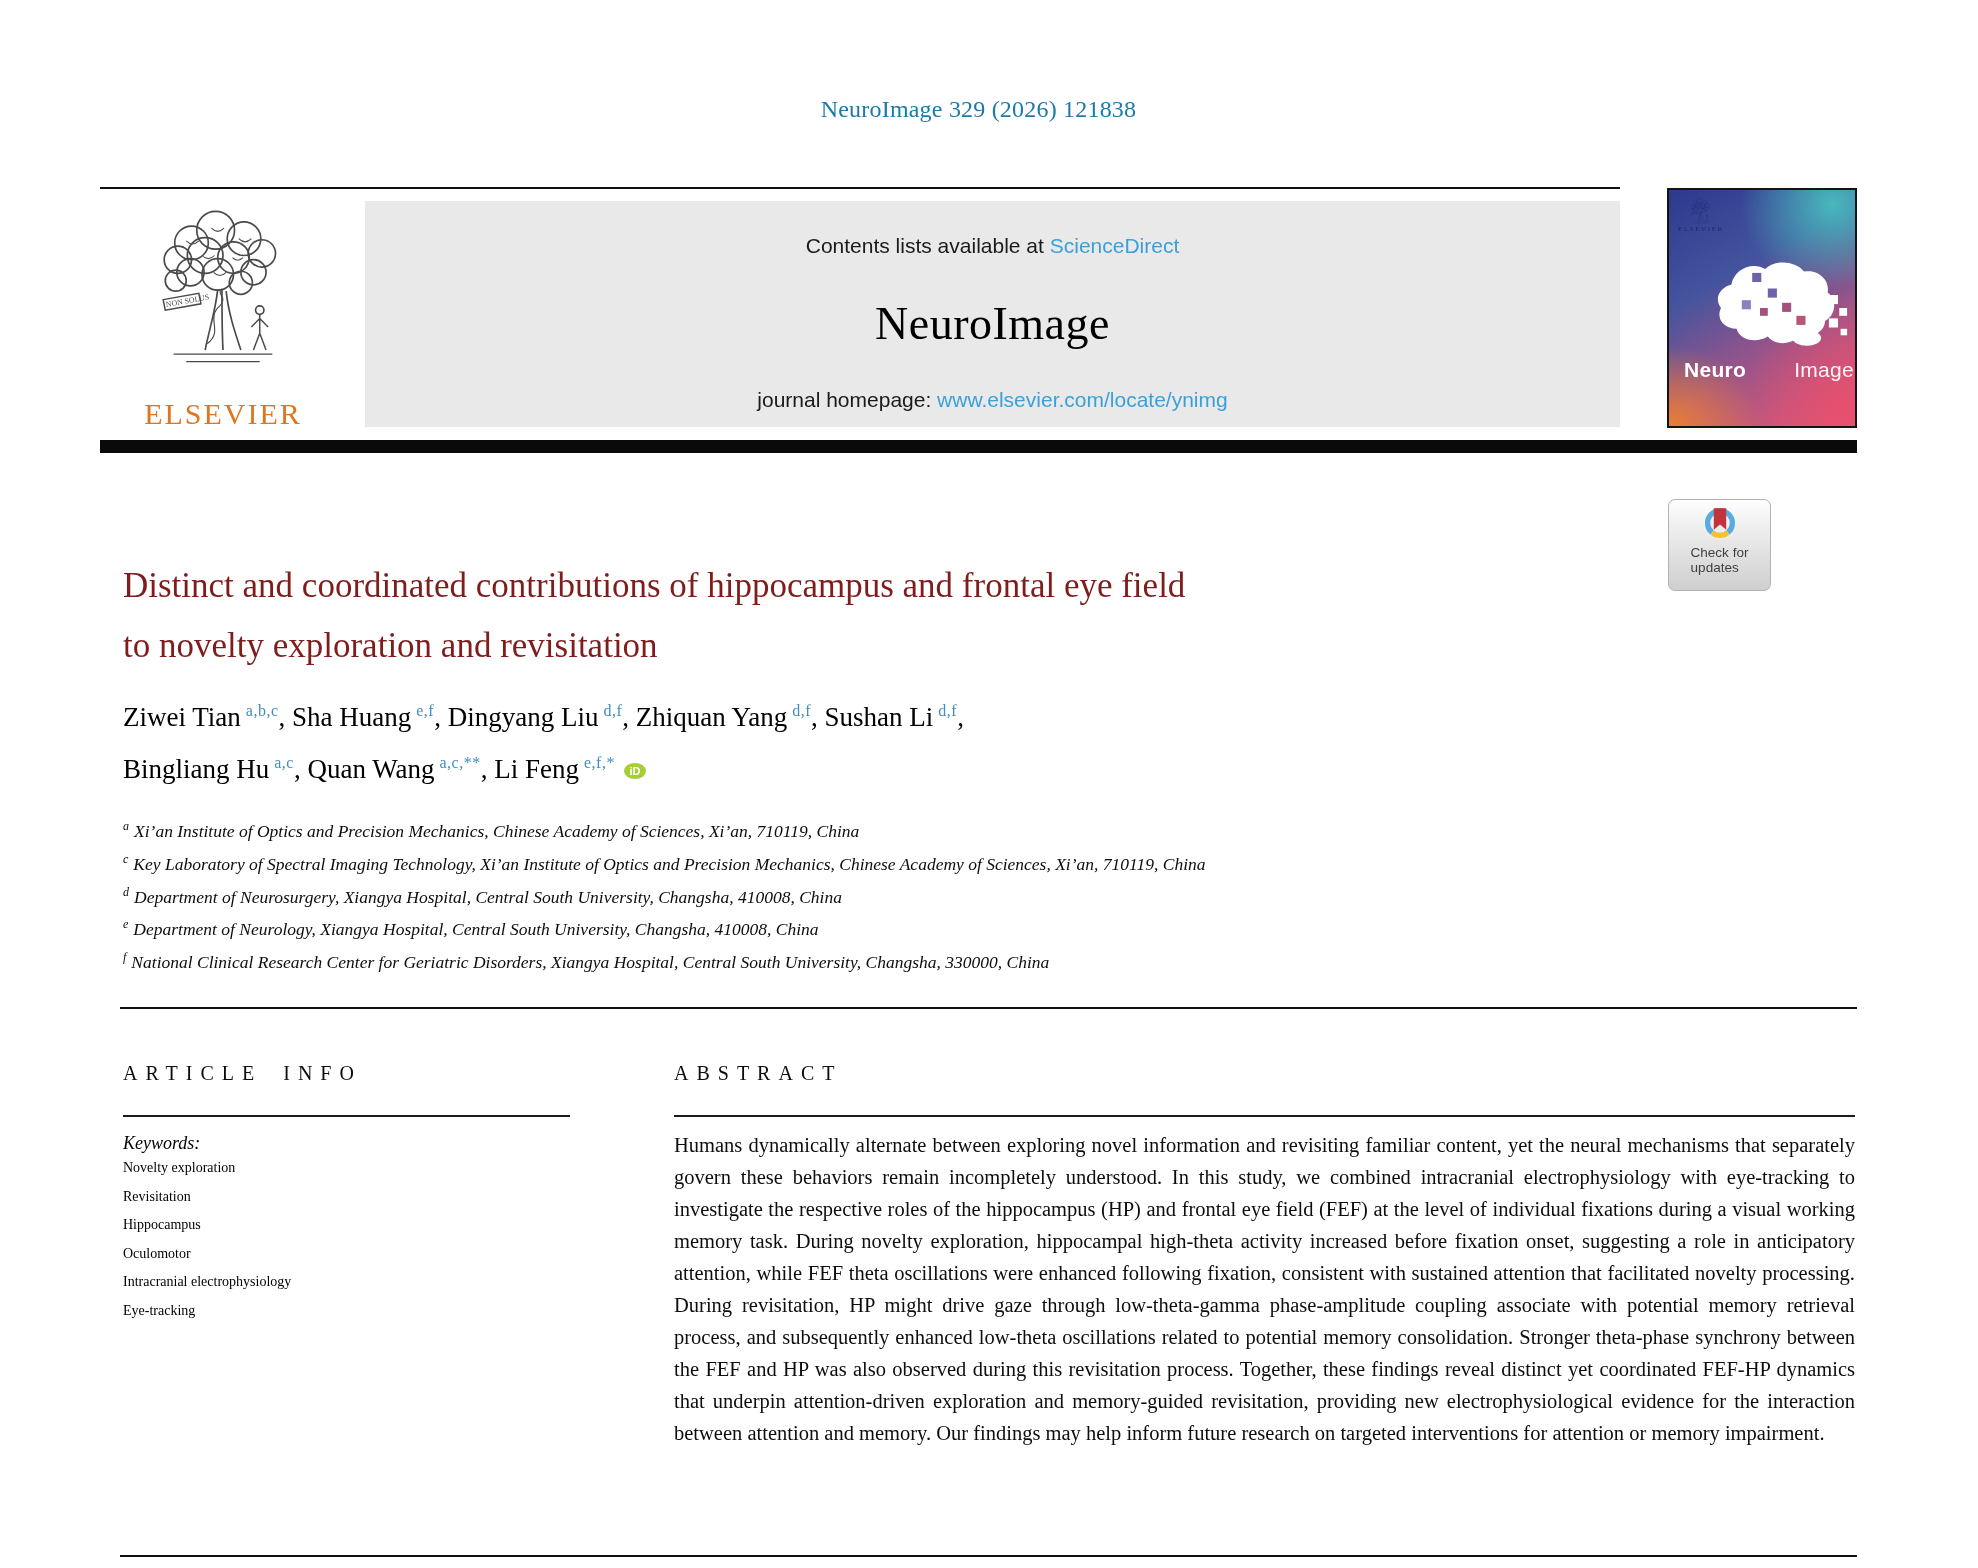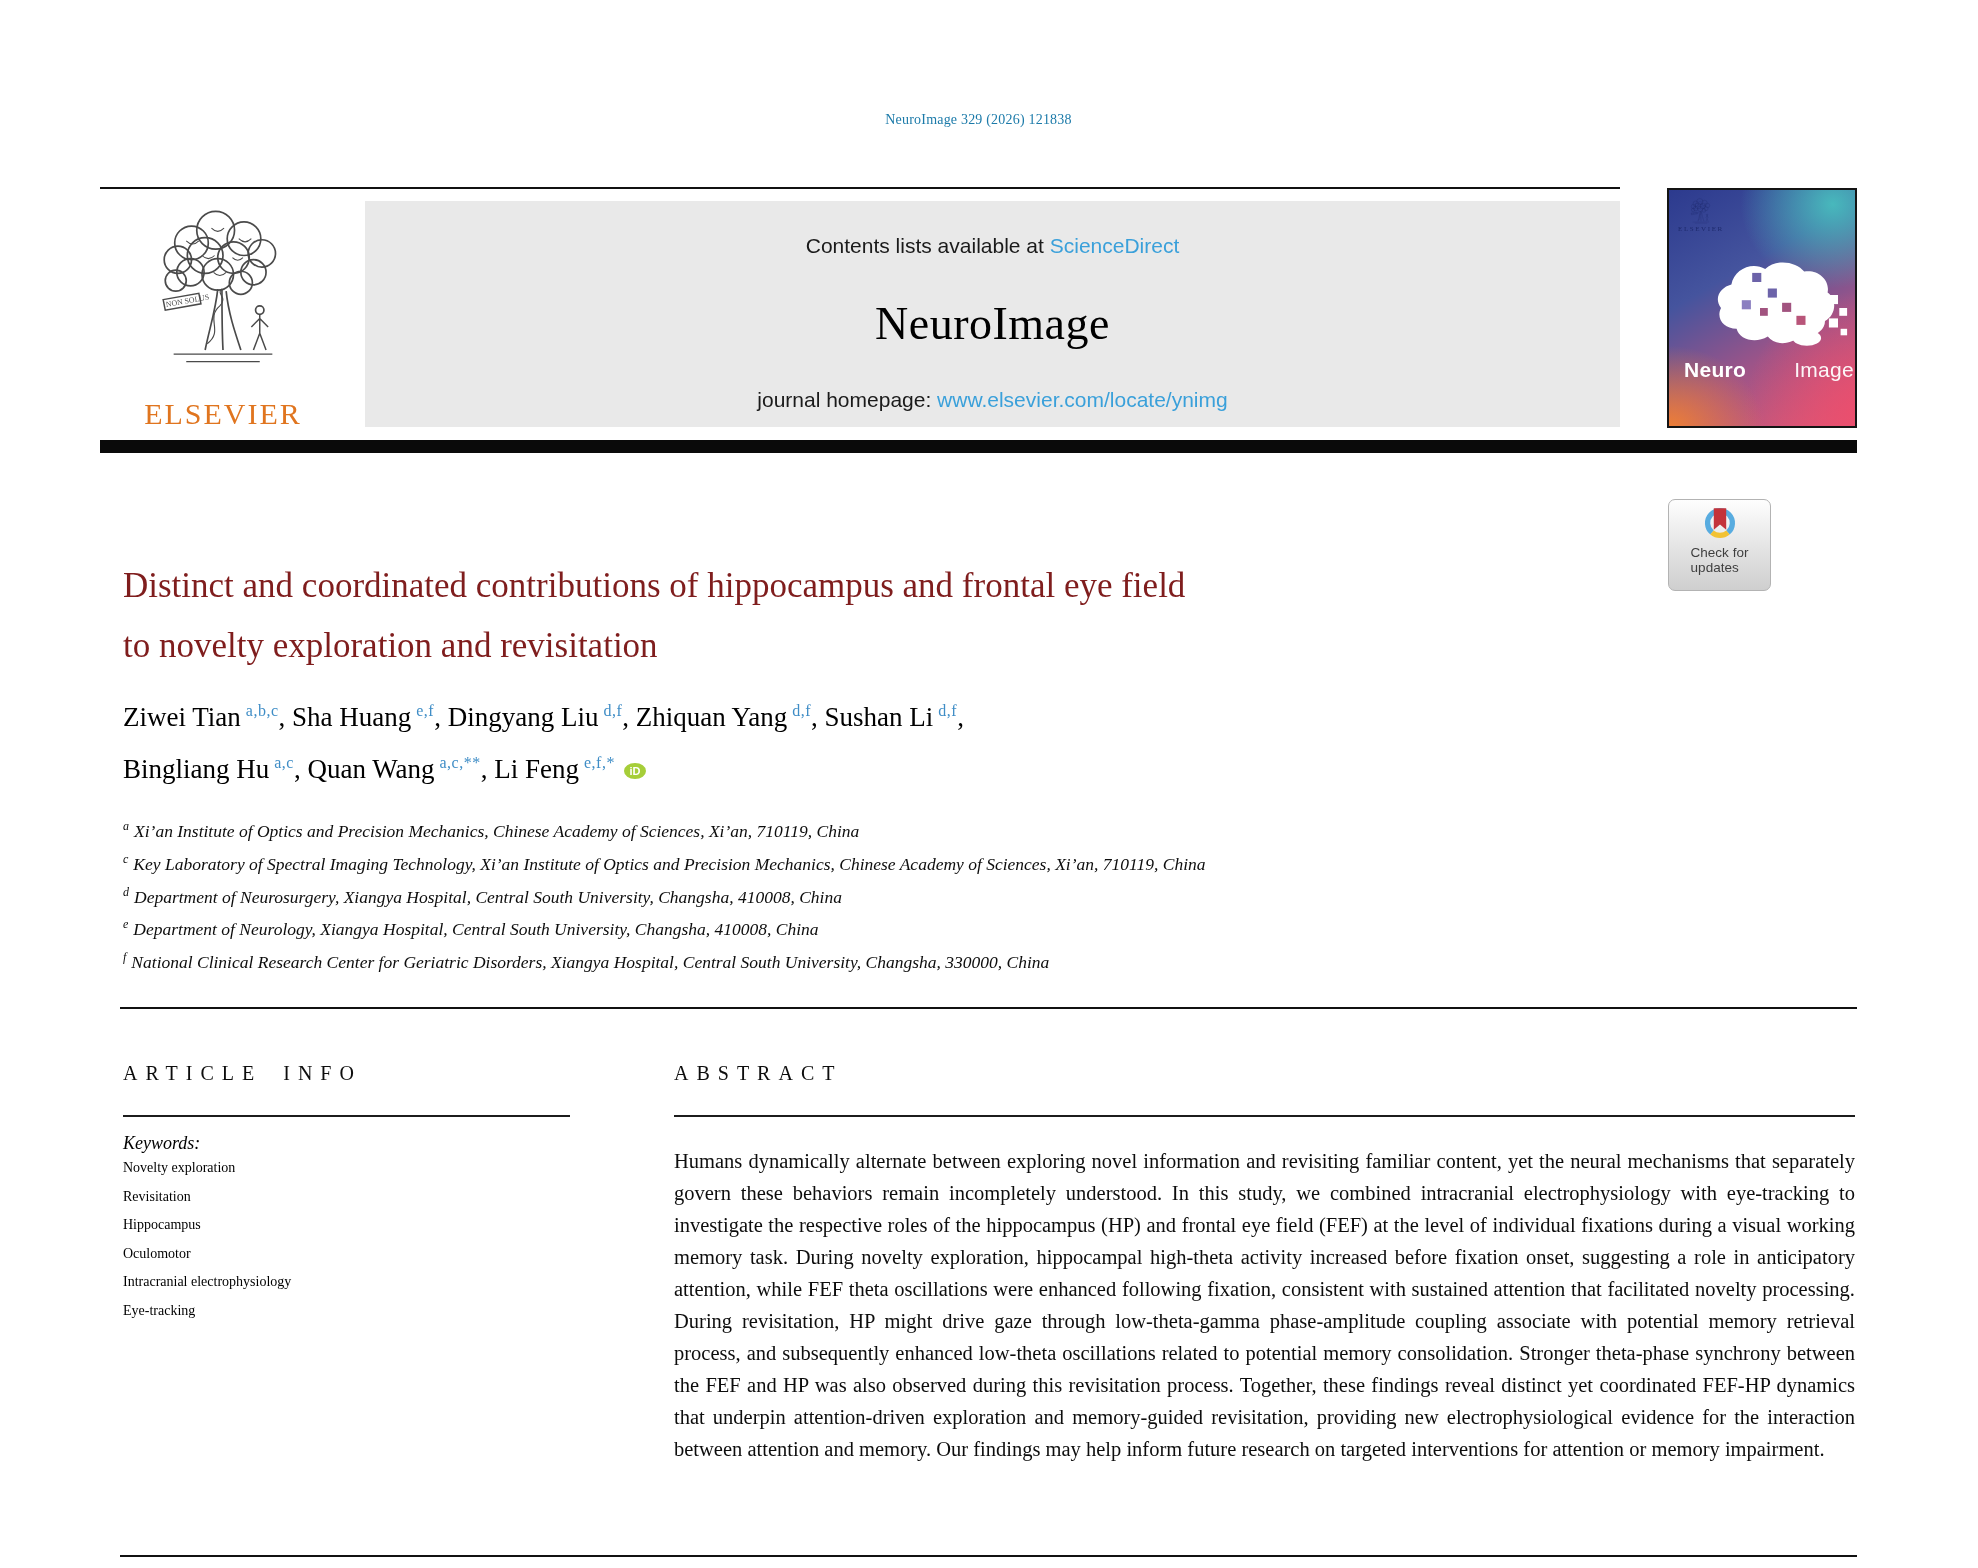--- a/index.html
+++ b/index.html
@@ -21,22 +21,22 @@
   }
   *{margin:0;padding:0;box-sizing:border-box;}
   html,body{background:#ffffff;}
   body{
     width:1978px;height:1568px;position:relative;overflow:hidden;
     font-family:"Liberation Serif","DejaVu Serif",serif;color:#000;
   }
   .abs{position:absolute;}
 
   
-  .citation{left:100px;top:112px;width:1757px;text-align:center;
-    font-size:14px;color:var(--citation-blue);letter-spacing:.2px;}
+  .citation{left:100px;top:96px;width:1757px;text-align:center;
+    font-size:24px;color:var(--citation-blue);letter-spacing:.2px;}
 
   
   .top-rule{left:100px;top:187px;width:1520px;height:2px;background:var(--rule-black);}
   .black-bar{left:100px;top:440px;width:1757px;height:13px;background:#0a0a0a;}
   .mid-rule{left:120px;top:1007px;width:1737px;height:2px;background:var(--rule-black);}
   .bottom-rule{left:120px;top:1555px;width:1737px;height:2px;background:var(--rule-black);}
 
   
   .logo-block{left:100px;top:201px;width:246px;height:226px;display:flex;
     flex-direction:column;align-items:center;justify-content:space-between;padding:2px 0 0 0;}
@@ -90,21 +90,21 @@
   .affiliations{left:123px;top:812px;width:1640px;font-size:17.5px;line-height:28px;font-style:italic;color:#0d0d0d;}
   .affil-sup{font-size:12px;margin-right:5px;}
 
   
   .info-col{left:123px;top:1062px;width:447px;}
   .abs-col{left:674px;top:1062px;width:1181px;}
   .col-heading{font-size:20px;letter-spacing:8px;word-spacing:8px;color:#0d0d0d;}
   .col-rule{height:2px;background:#1c1c1c;margin-top:30px;}
   .keywords-label{font-style:italic;font-size:18px;margin-top:16px;}
   .keyword{font-size:14px;line-height:28.5px;}
-  .abstract-text{margin-top:28px;font-size:20.5px;line-height:32px;text-align:justify;color:#0d0d0d;}
+  .abstract-text{margin-top:12px;font-size:20.5px;line-height:32px;text-align:justify;color:#0d0d0d;}
 </style>
 </head>
 <body>
 
 <svg width="0" height="0" style="position:absolute" aria-hidden="true">
   <symbol id="tree-symbol" viewBox="0 0 150 160">
     <g fill="none" stroke="currentColor" stroke-width="1.6">
       <circle cx="45" cy="38" r="16"></circle>
         <circle cx="68" cy="26" r="18"></circle>
         <circle cx="95" cy="34" r="16"></circle>

